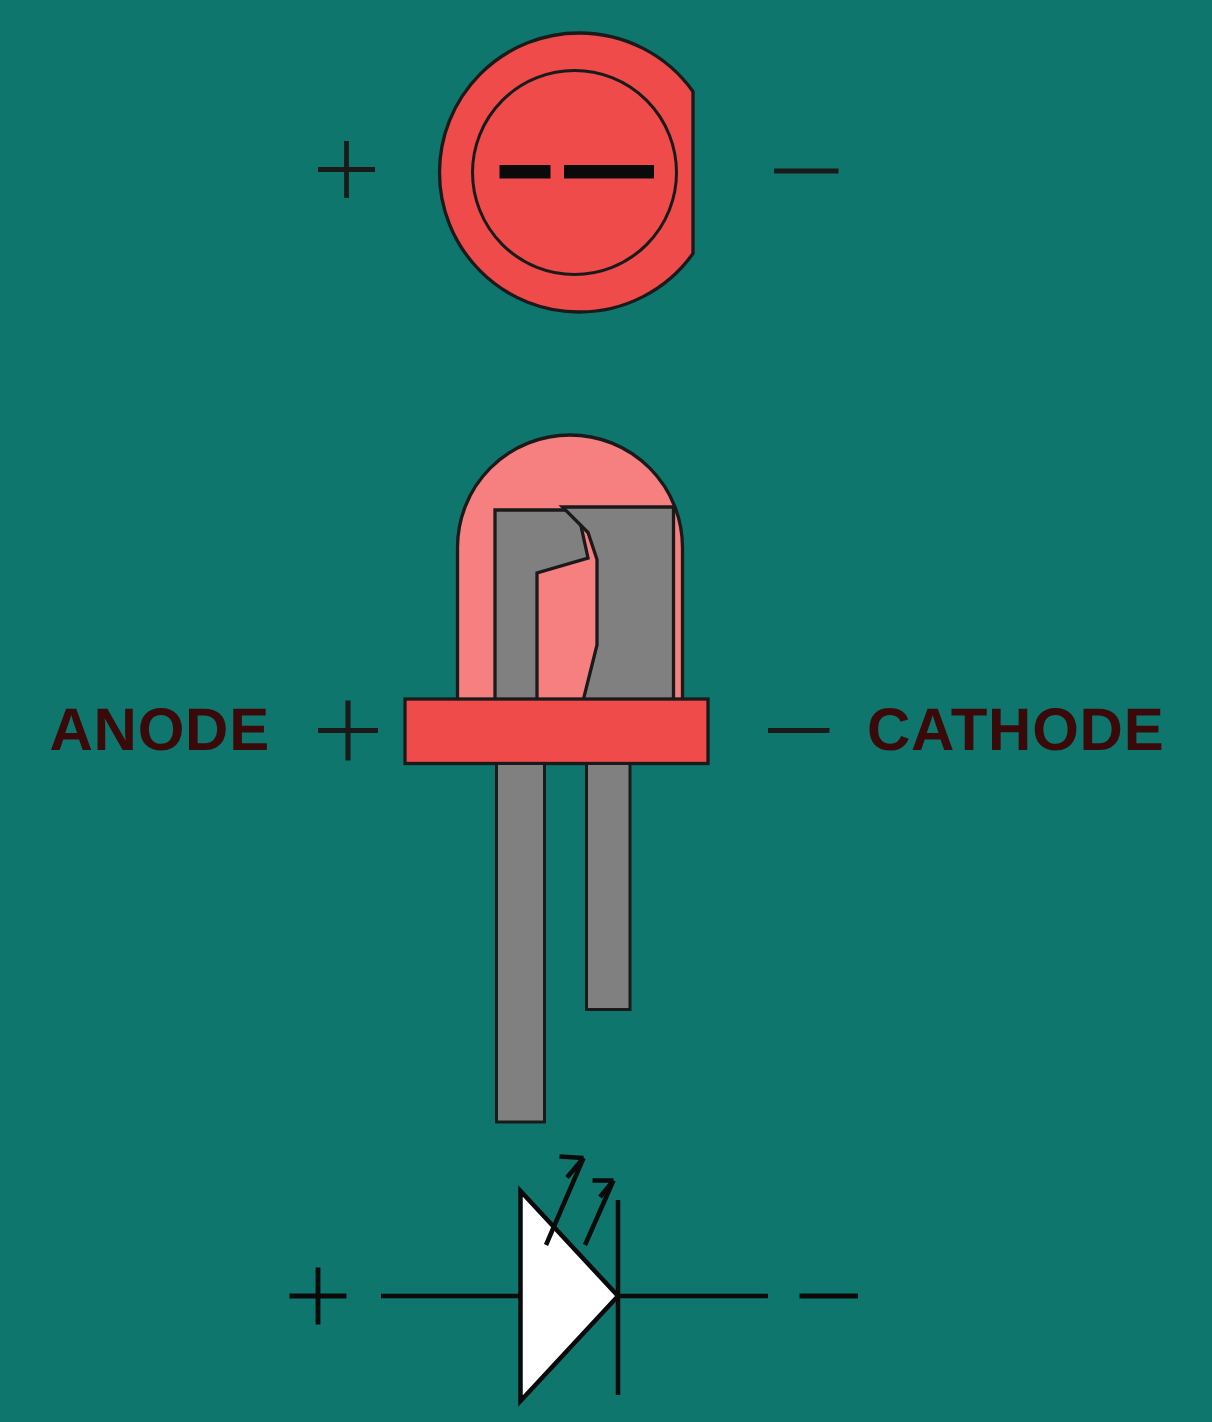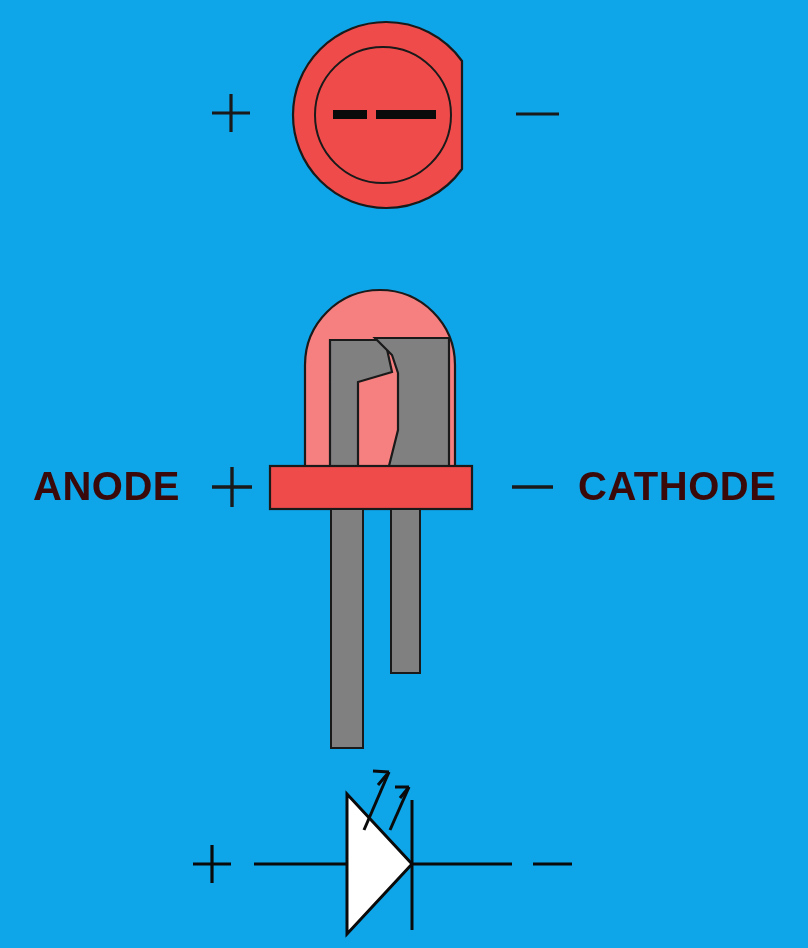--- a/index.html
+++ b/index.html
@@ -7,21 +7,21 @@
     padding: 0;
     background: #ffffff;
   }
   body {
     font-family: "Liberation Sans", sans-serif;
   }
   #led-diagram {
     position: relative;
     width: 808px;
     height: 948px;
-    background: #0ea5e9;
+    background: #0f766e;
     overflow: hidden;
   }
   #led-diagram svg {
     display: block;
   }
   .label-text {
     font-family: "Liberation Sans", sans-serif;
     font-weight: bold;
     letter-spacing: 0.5px;
   }

